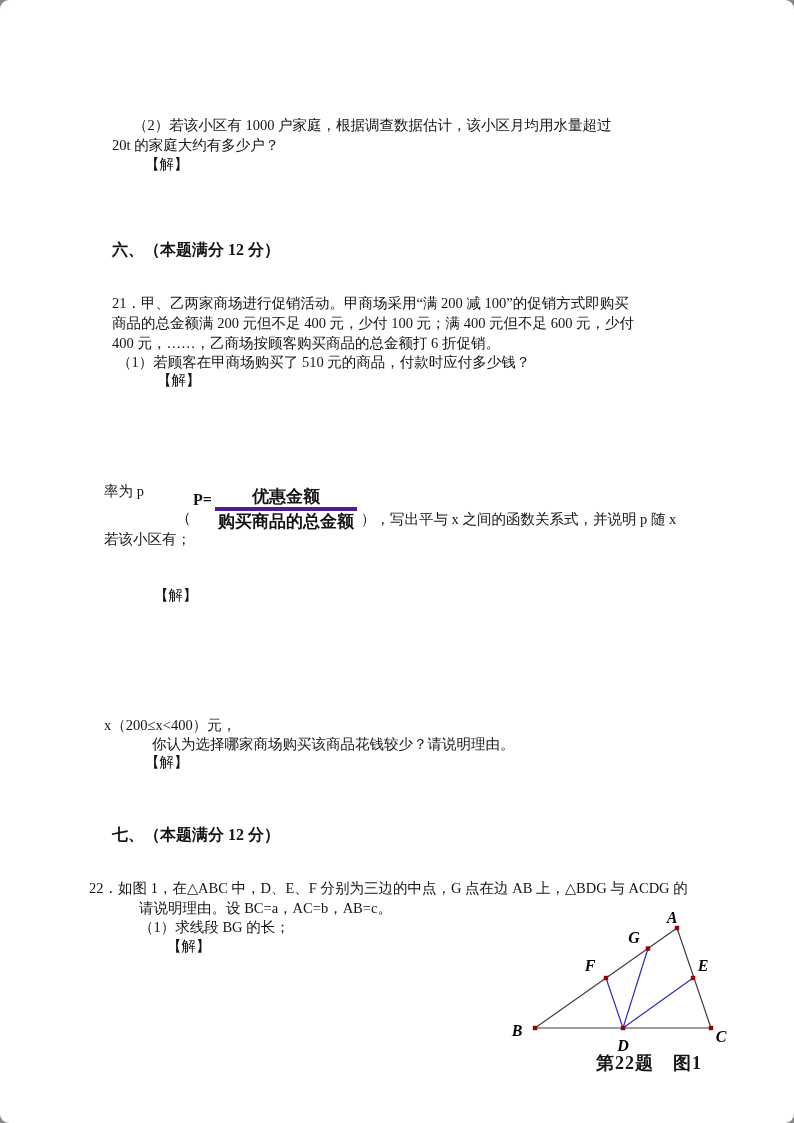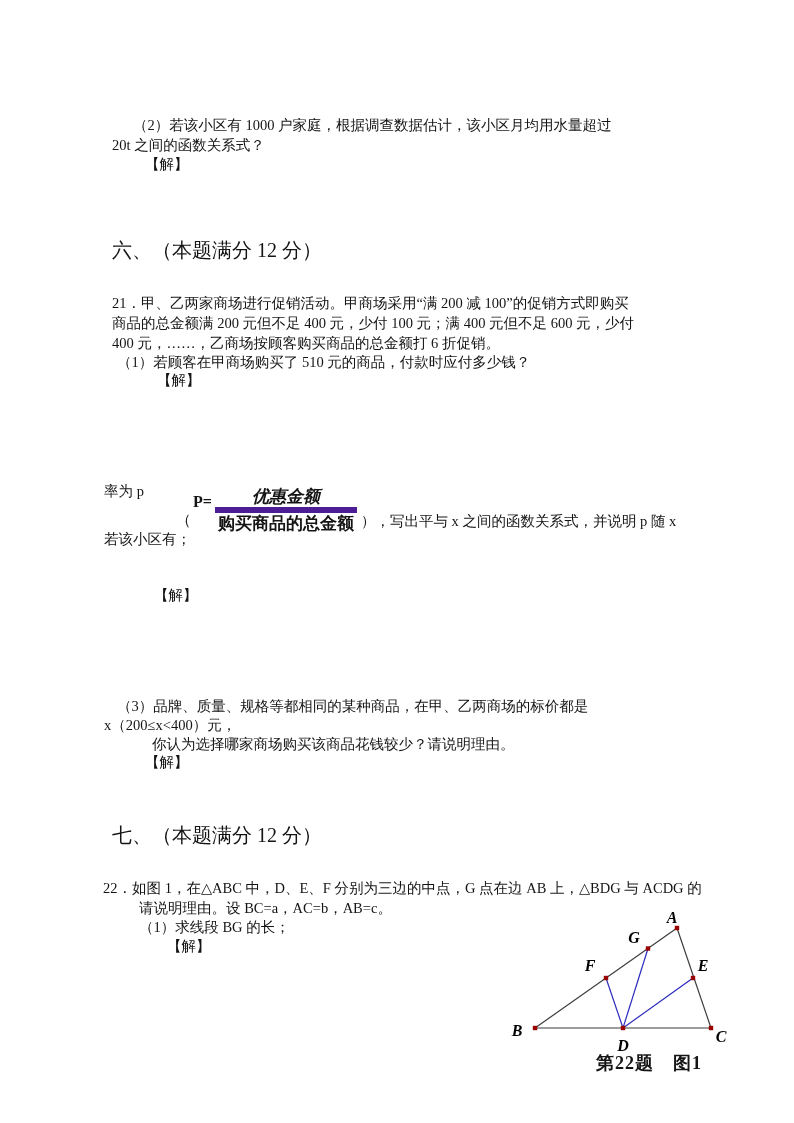--- a/index.html
+++ b/index.html
@@ -4,28 +4,29 @@
 <style>
   html,body{margin:0;padding:0;background:#888;}
   .page{
     position:relative;
     width:794px;height:1123px;
     background:#ffffff;
     margin:0 auto;
     font-family:"Liberation Serif","DejaVu Serif",serif;
     color:#141414;
     overflow:hidden;
+    border-radius:9px;
   }
   .ln{
     position:absolute;
     font-size:14.5px;
     line-height:16px;
     white-space:nowrap;
   }
-  .bold{font-weight:normal;font-size:20px;}
+  .bold{font-weight:bold;font-size:16px;}
   .formula{
     position:absolute;
     display:flex;
     align-items:flex-end;
     white-space:nowrap;
   }
   .f-paren{font-size:15px;padding-bottom:3px;}
   .f-lhs{
     font-weight:bold;
     font-size:16px;
@@ -33,22 +34,22 @@
     margin:0 3px 0 2px;
   }
   .frac{
     display:inline-flex;
     flex-direction:column;
     text-align:center;
     font-weight:bold;
     font-size:17px;
     line-height:19px;
   }
-  .frac .num{padding:0 16px 1px;font-style:italic;}
-  .frac .den{border-top:6px solid #4c1d95;padding:1px 3px 0;}
+  .frac .num{padding:0 16px 1px;}
+  .frac .den{border-top:4px solid #4c1d95;padding:1px 3px 0;}
   .f-rest{font-size:14.5px;padding-bottom:2px;margin-left:4px;}
   .figure-wrap{position:absolute;left:500px;top:903px;width:250px;height:155px;}
   .fig-caption{
     position:absolute;
     left:596px;top:1051px;
     font-weight:bold;
     font-size:18px;
     letter-spacing:1px;
   }
   svg text{
@@ -58,21 +59,21 @@
     font-size:16px;
     fill:#000;
   }
 </style>
 </head>
 <body>
 
 <div class="page">
 
   <div class="ln" style="left:133px;top:117px">（2）若该小区有 1000 户家庭，根据调查数据估计，该小区月均用水量超过</div>
-  <div class="ln" style="left:112px;top:137px">20t 之间的函数关系式？</div>
+  <div class="ln" style="left:112px;top:137px">20t 的家庭大约有多少户？</div>
   <div class="ln" style="left:145px;top:156px">【解】</div>
 
   <div class="ln bold" style="left:112px;top:242px">六、（本题满分 12 分）</div>
 
   <div class="ln" style="left:112px;top:295px">21．甲、乙两家商场进行促销活动。甲商场采用“满 200 减 100”的促销方式即购买</div>
   <div class="ln" style="left:112px;top:315px">商品的总金额满 200 元但不足 400 元，少付 100 元；满 400 元但不足 600 元，少付</div>
   <div class="ln" style="left:112px;top:335px">400 元，……，乙商场按顾客购买商品的总金额打 6 折促销。</div>
   <div class="ln" style="left:117px;top:354px">（1）若顾客在甲商场购买了 510 元的商品，付款时应付多少钱？</div>
   <div class="ln" style="left:157px;top:372px">【解】</div>
 
@@ -84,28 +85,27 @@
     <span class="frac">
       <span class="num">优惠金额</span>
       <span class="den">购买商品的总金额</span>
     </span>
     <span class="f-rest">），写出平与 x 之间的函数关系式，并说明 p 随 x</span>
   </div>
 
   <div class="ln" style="left:104px;top:531px">若该小区有；</div>
   <div class="ln" style="left:154px;top:587px">【解】</div>
 
-  <div class="ln" style="left:117px;top:698px">（3）品牌、质量、规格等都相同的某种商品，在甲、乙两商场的标价都是</div>
   <div class="ln" style="left:104px;top:717px">x（200≤x&lt;400）元，</div>
   <div class="ln" style="left:152px;top:736px">你认为选择哪家商场购买该商品花钱较少？请说明理由。</div>
   <div class="ln" style="left:145px;top:754px">【解】</div>
 
   <div class="ln bold" style="left:112px;top:827px">七、（本题满分 12 分）</div>
 
-  <div class="ln" style="left:103px;top:880px">22．如图 1，在△ABC 中，D、E、F 分别为三边的中点，G 点在边 AB 上，△BDG 与 ACDG 的</div>
+  <div class="ln" style="left:89px;top:880px">22．如图 1，在△ABC 中，D、E、F 分别为三边的中点，G 点在边 AB 上，△BDG 与 ACDG 的</div>
   <div class="ln" style="left:139px;top:900px">请说明理由。设 BC=a，AC=b，AB=c。</div>
   <div class="ln" style="left:139px;top:919px">（1）求线段 BG 的长；</div>
   <div class="ln" style="left:167px;top:938px">【解】</div>
 
   <div class="figure-wrap">
     <svg width="250" height="155" viewBox="0 0 250 155">
 
       <line x1="35" y1="125" x2="177" y2="25" stroke="#3d3d3d" stroke-width="1.2"></line>
       <line x1="177" y1="25" x2="211" y2="125" stroke="#3d3d3d" stroke-width="1.2"></line>
       <line x1="35" y1="125" x2="211" y2="125" stroke="#3d3d3d" stroke-width="1.2"></line>

